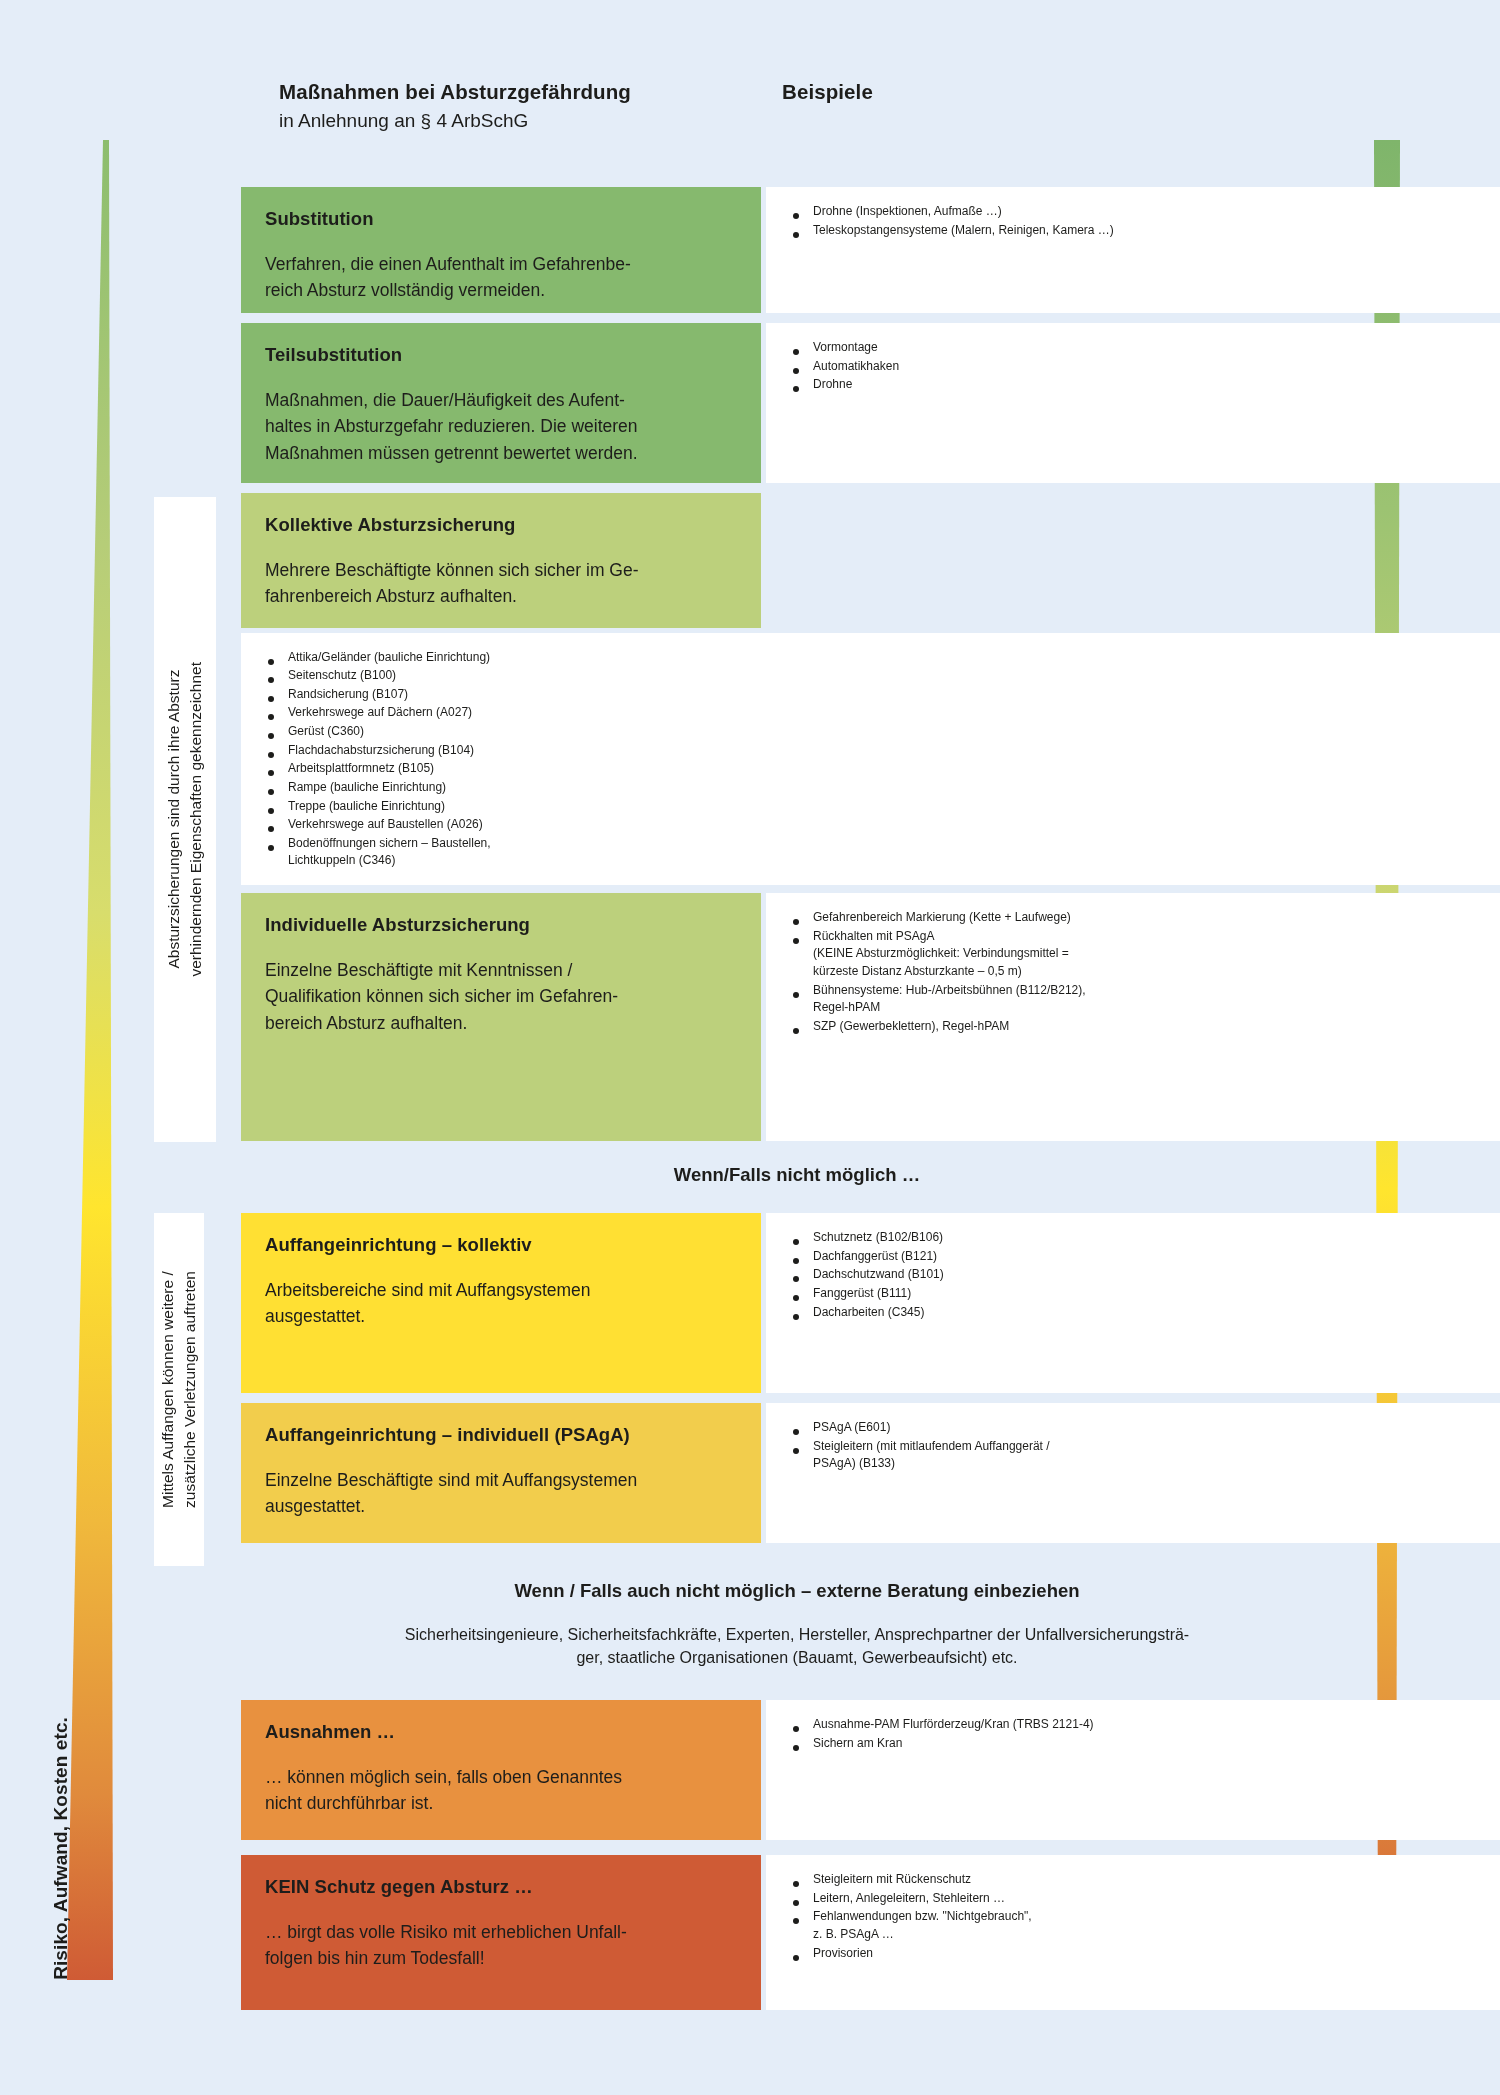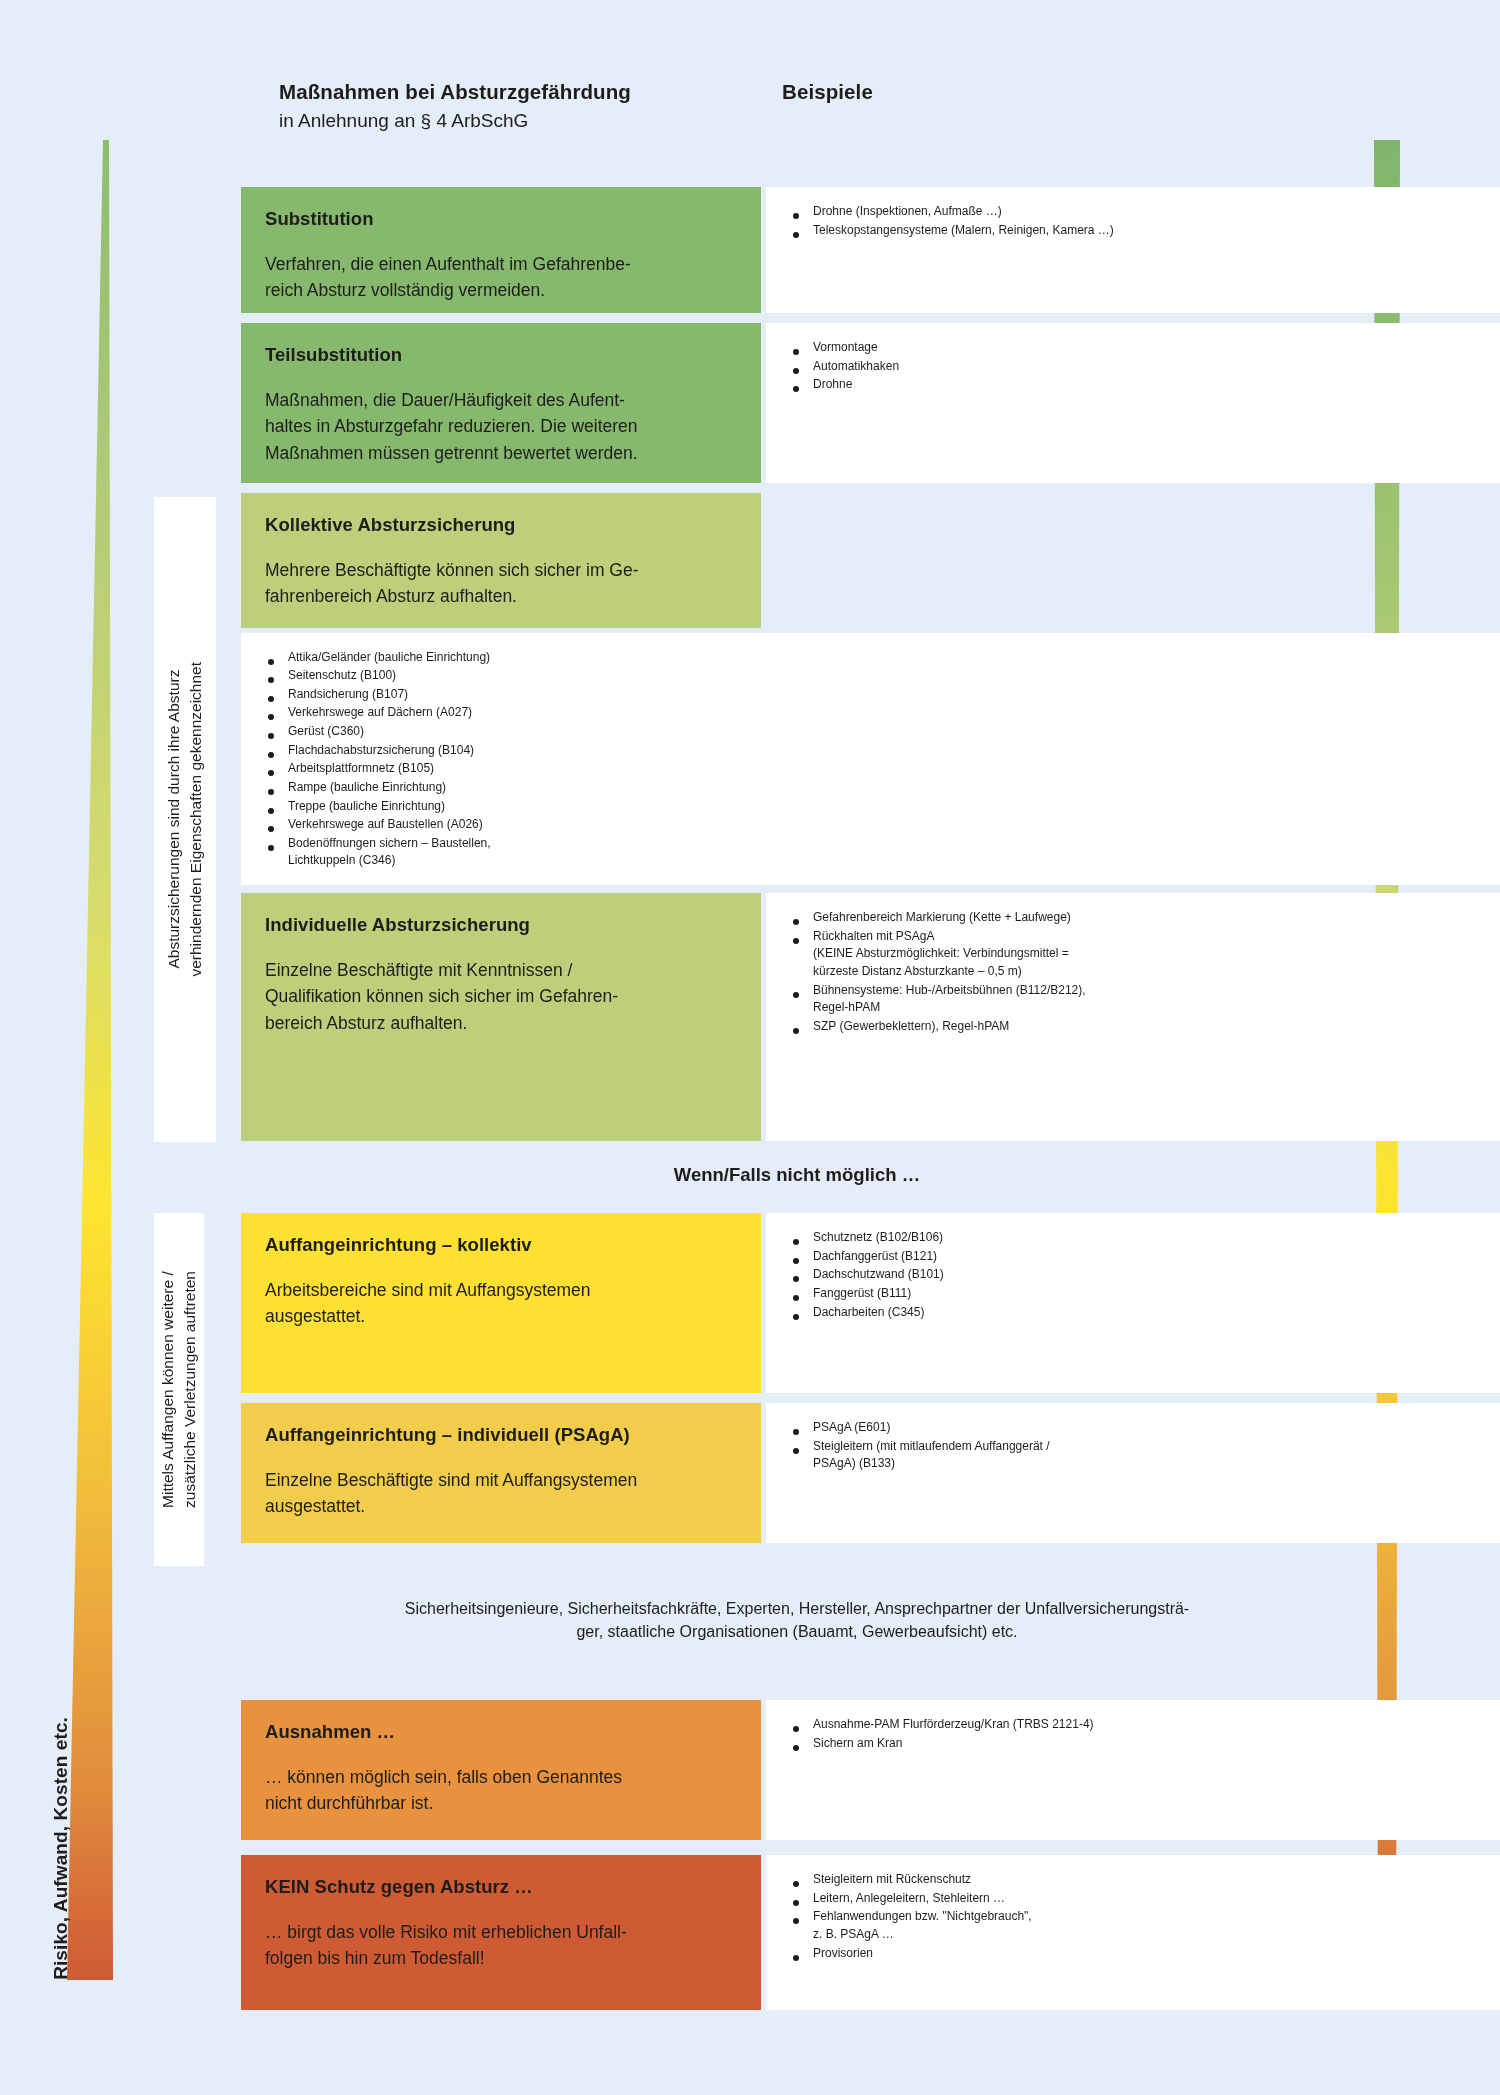--- a/index.html
+++ b/index.html
@@ -374,18 +374,19 @@
             <li>Provisorien</li>
           </ul>
         </div>
       </div>
     </div>
   <div id="banners-host">
       <div class="banner" style="top: 1162px;">
         <div class="b-title">Wenn/Falls nicht möglich …</div>
       </div>
       <div class="banner" style="top: 1578px;">
+        <div class="b-title">Wenn / Falls auch nicht möglich – externe Beratung einbeziehen</div>
         <div class="b-body">Sicherheitsingenieure, Sicherheitsfachkräfte, Experten, Hersteller, Ansprechpartner der Unfallversicherungsträ-
 ger, staatliche Organisationen (Bauamt, Gewerbeaufsicht) etc.</div>
       </div>
     </div>
 
 </div>
 
 </body></html>

